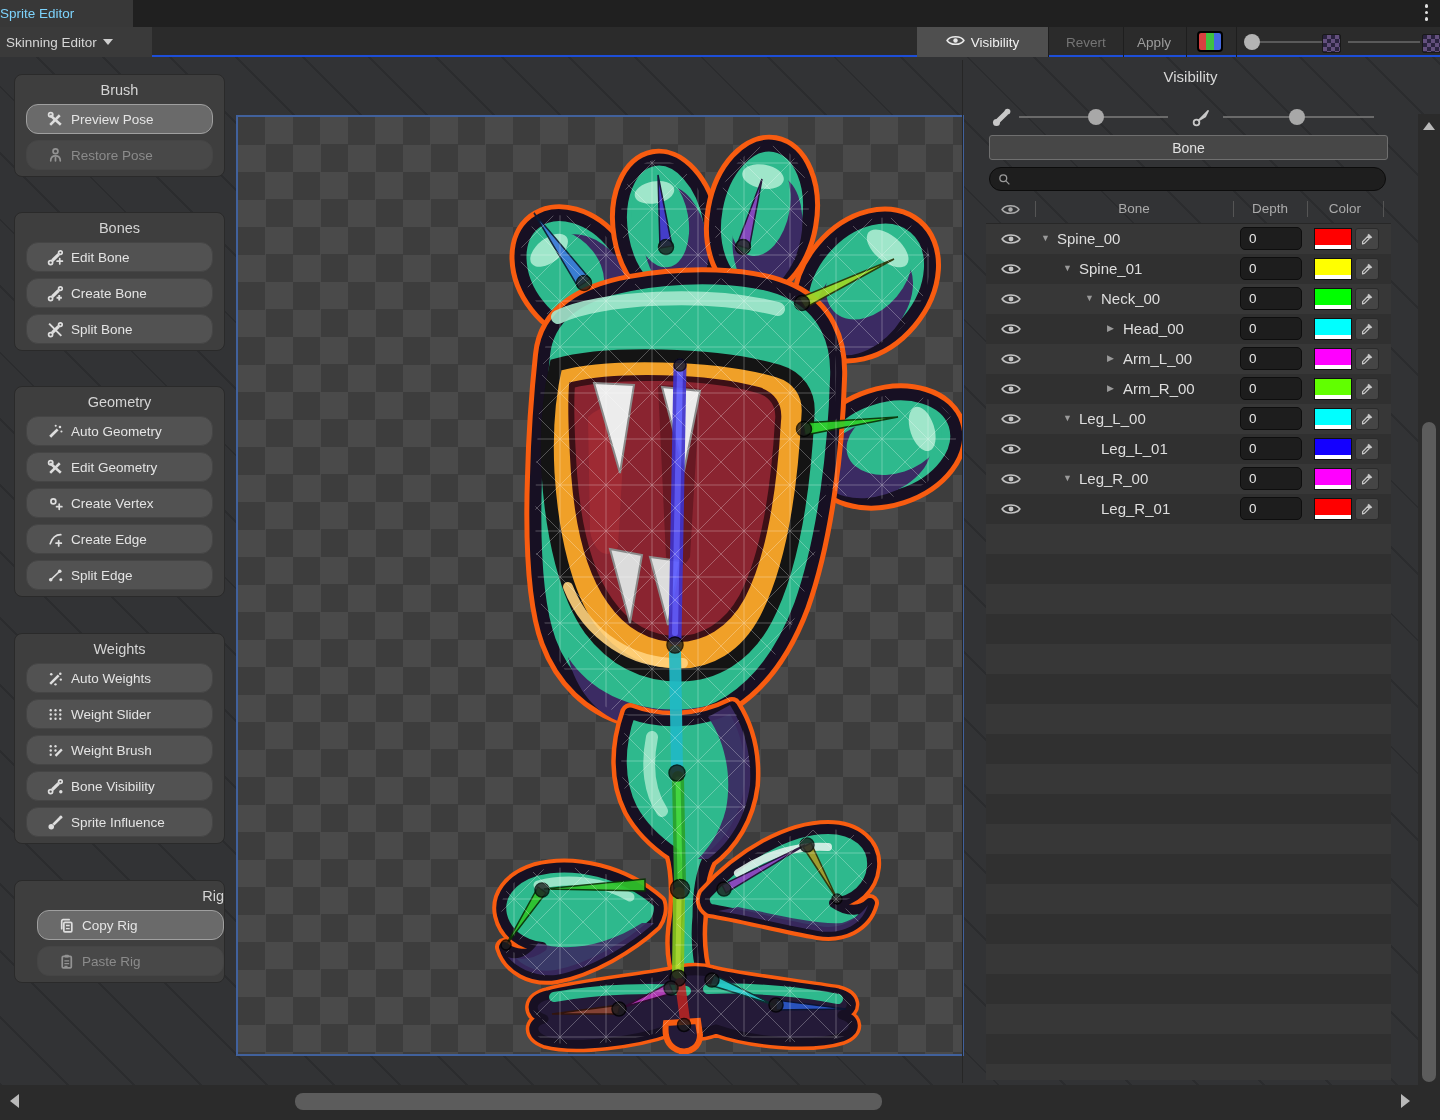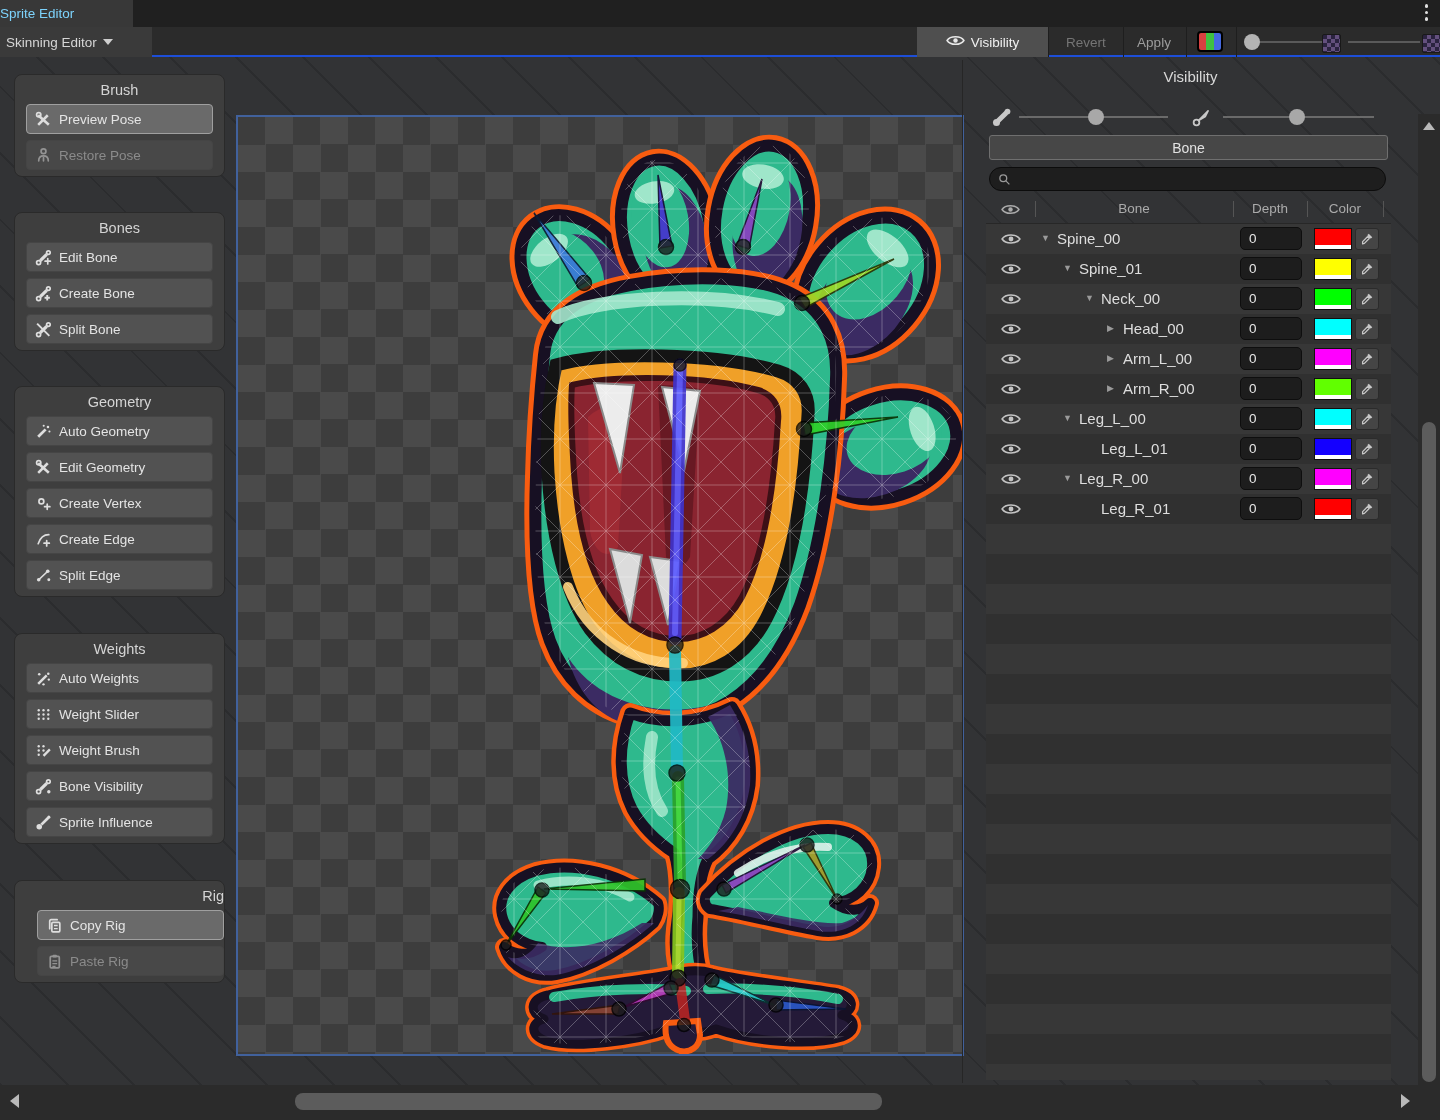--- a/index.html
+++ b/index.html
@@ -34,23 +34,23 @@
   .tb-knob{position:absolute;top:7px;width:16px;height:16px;border-radius:50%;background:#b4b4b4;cursor:pointer;}
   .mini-checker{position:absolute;top:7px;width:17px;height:17px;border:1px solid #191919;border-radius:2px;
            background:repeating-conic-gradient(#64507e 0 25%,#2b2340 0 50%);background-size:8px 8px;cursor:pointer;}
   
   .workspace{position:absolute;left:0;top:57px;width:1440px;height:1028px;background:#323335;
      background-image:repeating-linear-gradient(45deg,rgba(0,0,0,.14) 0 2px,transparent 2px 47px);}
   
   .tool-group{position:absolute;left:14px;width:211px;background:#3e3e3e;border:1px solid #2a2a2a;
      border-radius:8px;box-sizing:border-box;display:flex;flex-direction:column;align-items:center;}
   .tool-group h3{margin:7px 0 6px;font-size:14.5px;font-weight:normal;color:#d4d4d4;}
-  .tool-btn{width:187px;height:30px;margin-bottom:6px;border-radius:4px;background:#525252;
+  .tool-btn{width:187px;height:30px;margin-bottom:6px;border-radius:12px;background:#525252;
      border:1px solid #454545;box-sizing:border-box;display:flex;align-items:center;gap:7px;
-     padding-left:8px;font-size:13.5px;color:#e4e4e4;cursor:pointer;}
+     padding-left:20px;font-size:13.5px;color:#e4e4e4;cursor:pointer;}
   .tool-btn.active{background:#6a6a6a;border:1px solid #9f9f9f;}
   .tool-btn.disabled{background:#484848;color:#8b8b8b;cursor:default;}
   .tool-btn.disabled svg{opacity:.5;}
   .tool-btn svg{flex:0 0 auto;}
   
   .canvas{position:absolute;left:236px;top:58px;width:724px;height:937px;
      border:2px solid #41619c;box-sizing:content-box;cursor:crosshair;
      background-color:#3d3d3d;
      background-image:repeating-conic-gradient(#4a4a4a 0% 25%,#3d3d3d 0% 50%);
      background-size:55px 55px;}

